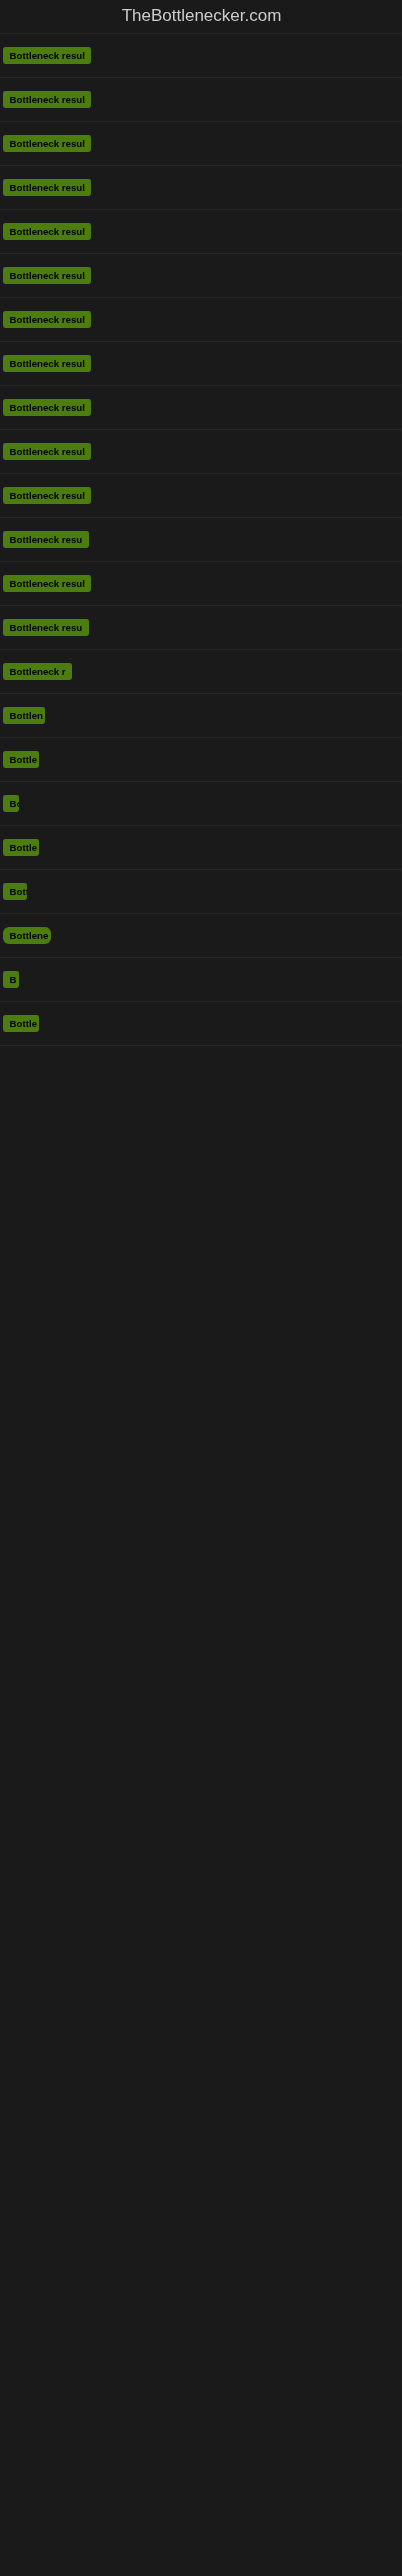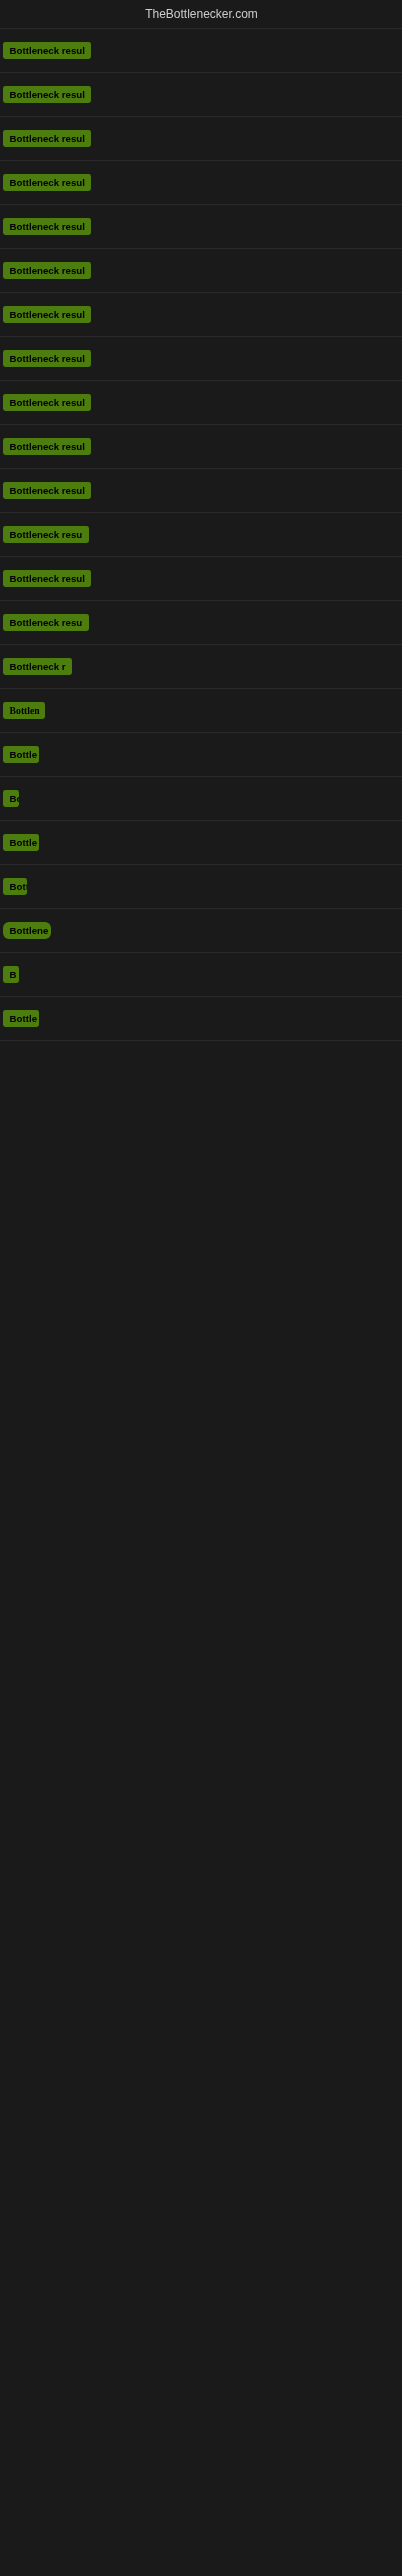--- a/index.html
+++ b/index.html
@@ -10,21 +10,21 @@
     body {
       width: 403px;
       min-height: 2576px;
       background-color: #1a1a1a;
       font-family: Arial, sans-serif;
       position: relative;
     }
     .site-title {
       text-align: center;
       color: #cccccc;
-      font-size: 12px;
+      font-size: 17px;
       padding: 6.4px 0;
       width: 100%;
     }
     .bottleneck-badge {
       display: inline-block;
       background-color: #4d7c0f;
       color: #000000;
       font-size: 9.7px;
       font-weight: bold;
       padding: 3.2px 6.4px;
@@ -87,21 +87,21 @@
     <div class="result-row">
       <span class="bottleneck-badge" style="max-width: 97px;">Bottleneck resul</span>
     </div>
     <div class="result-row">
       <span class="bottleneck-badge" style="max-width: 91px;">Bottleneck resu</span>
     </div>
     <div class="result-row">
       <span class="bottleneck-badge" style="max-width: 72px; text-align: center;">Bottleneck r</span>
     </div>
     <div class="result-row">
-      <span class="bottleneck-badge" style="max-width: 42px; font-family: Liberation Serif, serif;">Bottlen</span>
+      <span class="bottleneck-badge" style="max-width: 42px;">Bottlen</span>
     </div>
     <div class="result-row">
       <span class="bottleneck-badge" style="max-width: 36px;">Bottle</span>
     </div>
     <div class="result-row">
       <span class="bottleneck-badge" style="max-width: 16px;">Bo</span>
     </div>
     <div class="result-row">
       <span class="bottleneck-badge" style="max-width: 36px;">Bottle</span>
     </div>

